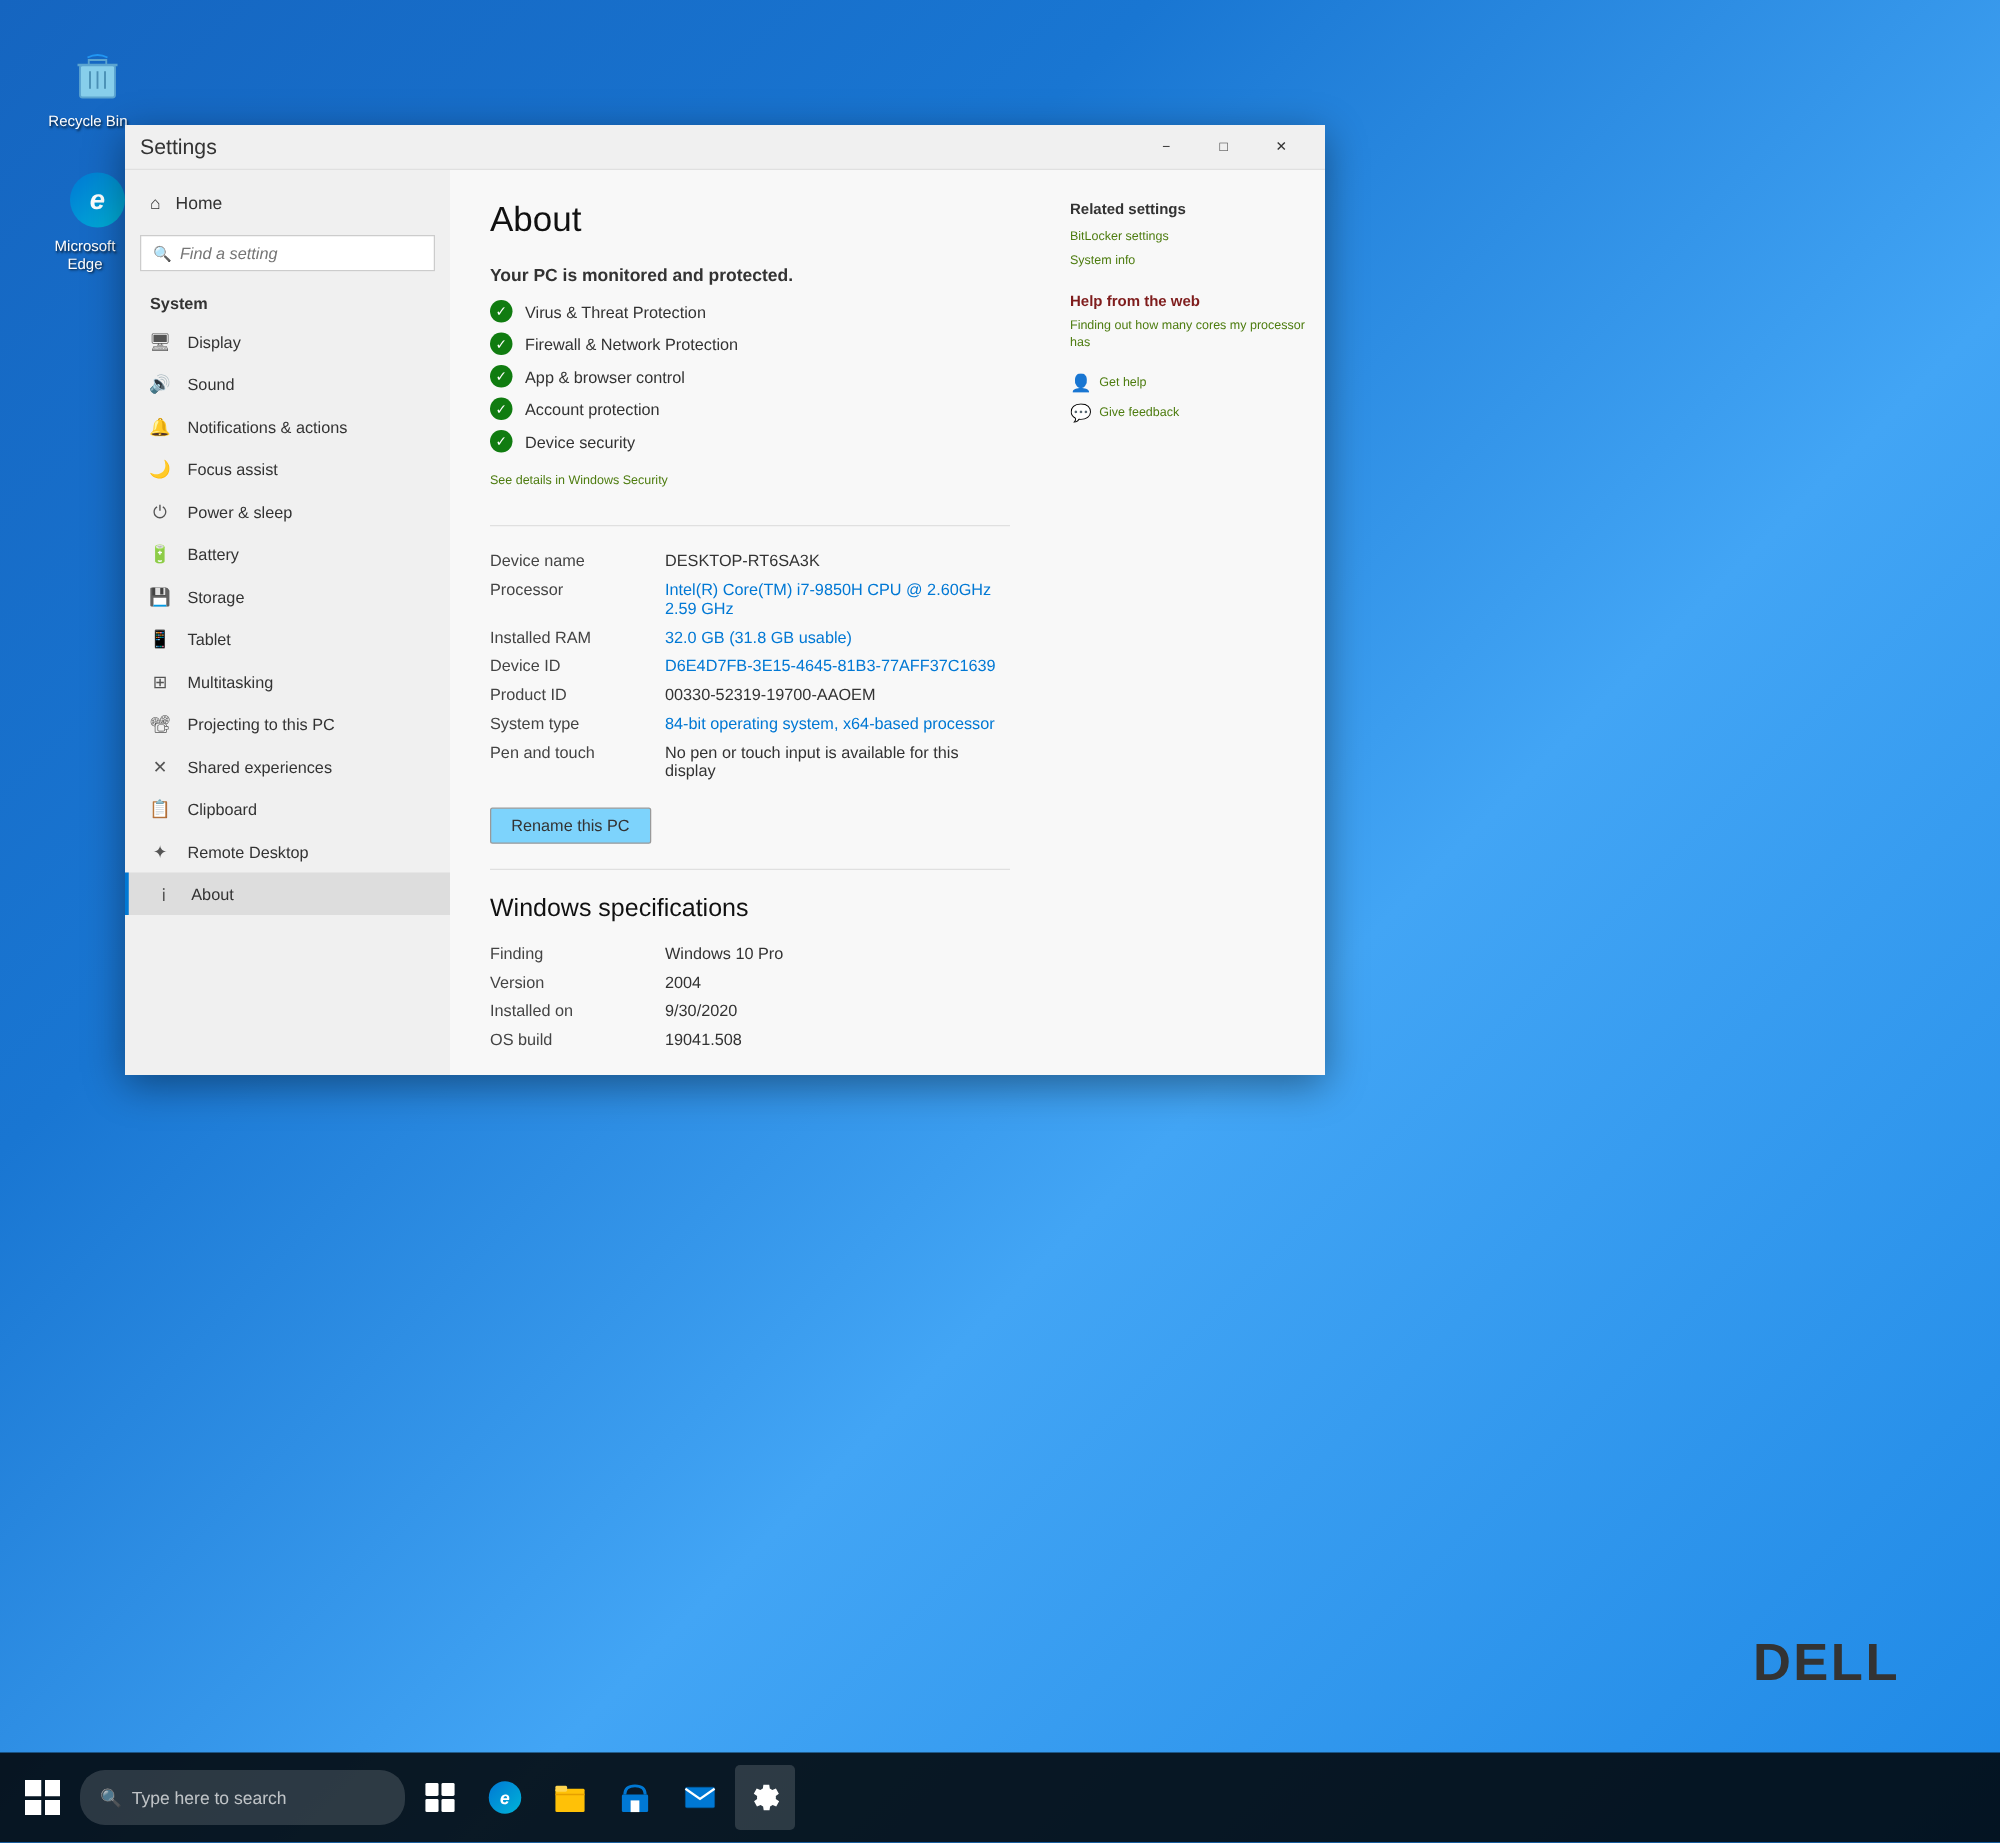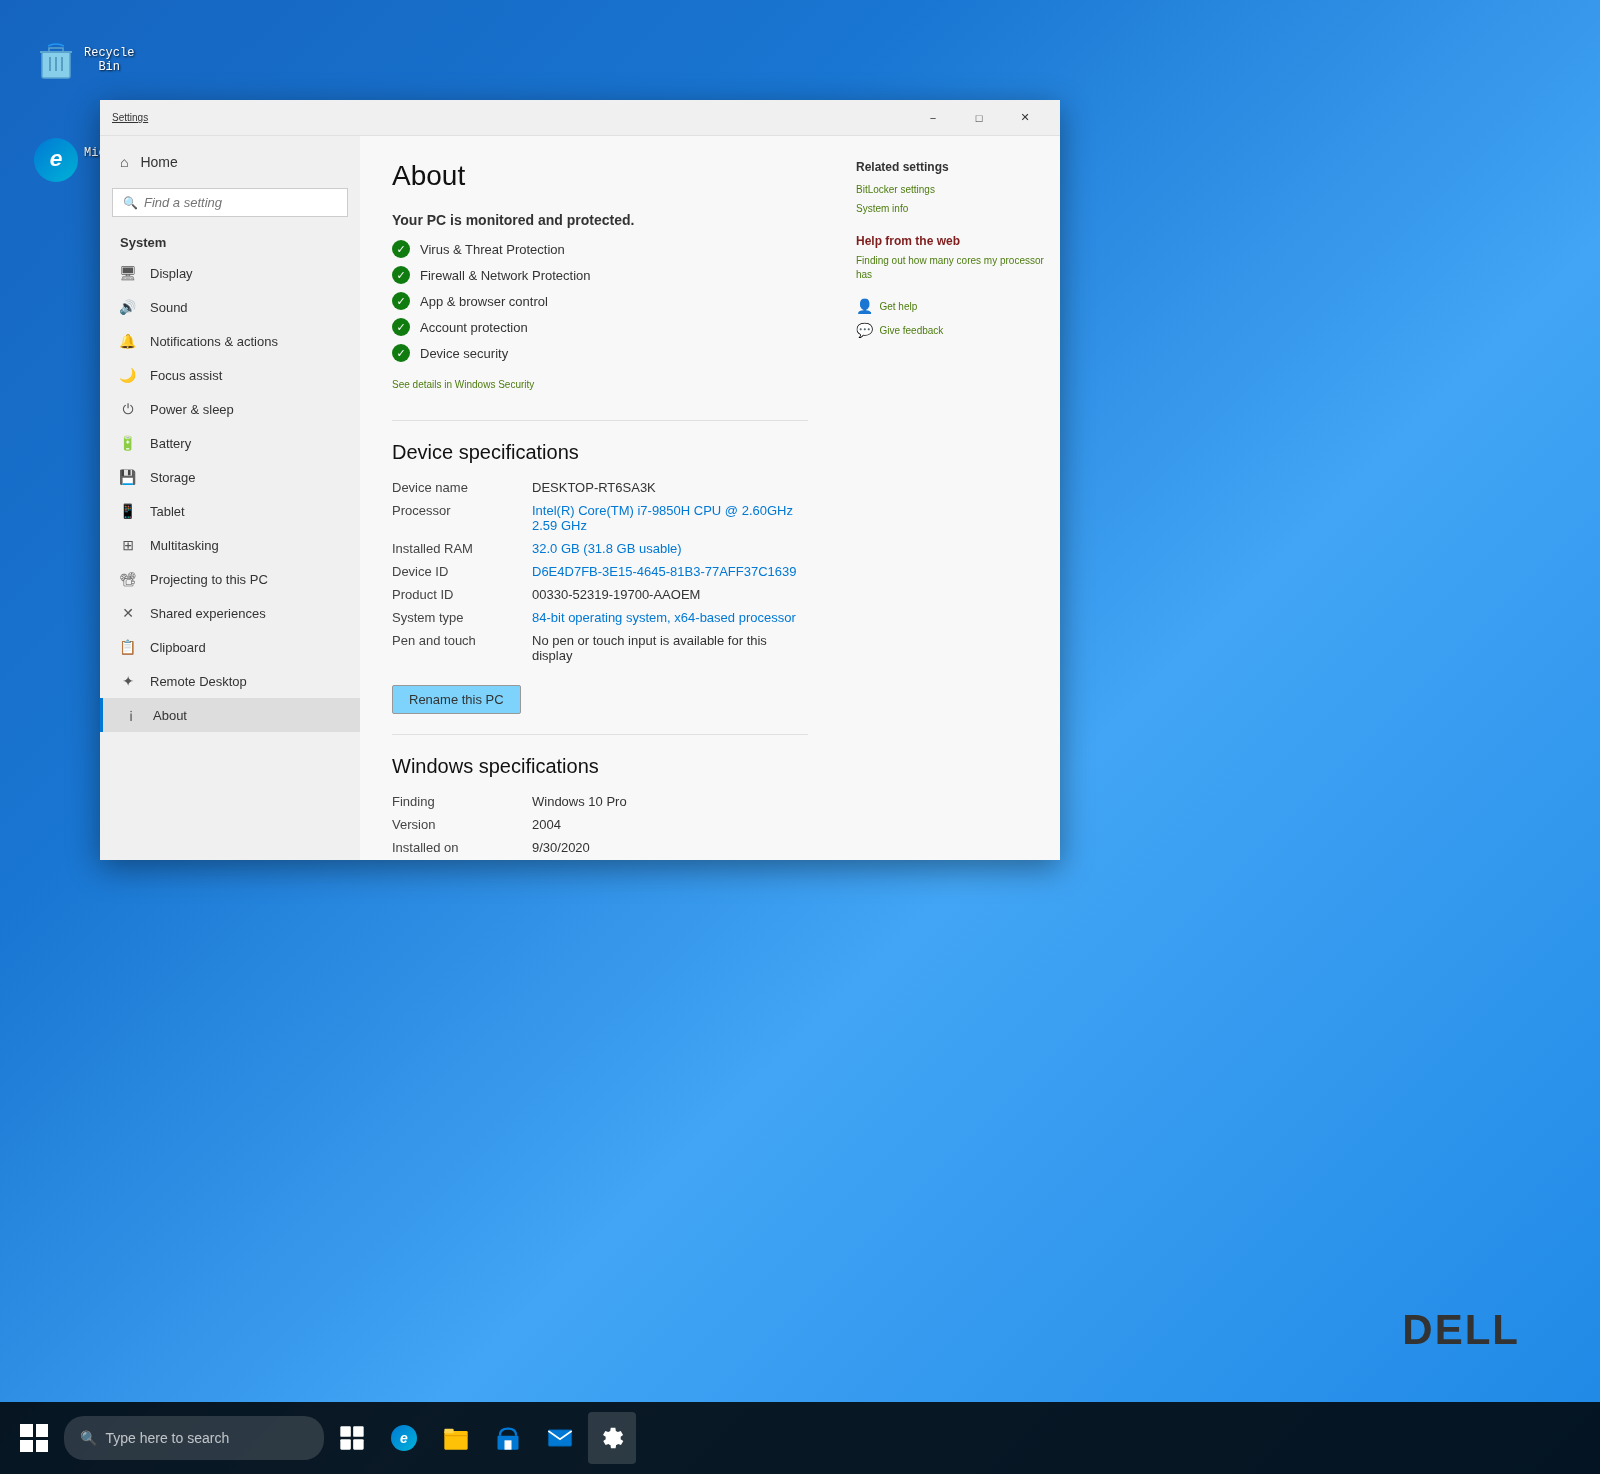--- a/index.html
+++ b/index.html
@@ -97,27 +97,26 @@
       color: white;
       font-size: 12px;
       padding-right: 8px;
     }
 
     
     .desktop-icon {
       position: absolute;
       width: 80px;
       display: flex;
-      flex-direction: row;
-      align-items: center;
+      flex-direction: column;
+      align-items: flex-end;
       gap: 6px;
       cursor: pointer;
       padding: 6px;
       border-radius: 4px;
-      font-family: Liberation Mono, monospace;
     }
 
     .desktop-icon .icon-img {
       width: 48px;
       height: 48px;
       display: flex;
       align-items: center;
       justify-content: center;
     }
 
@@ -148,24 +147,23 @@
       height: 36px;
       background: #f0f0f0;
       display: flex;
       align-items: center;
       padding: 0 12px;
       border-bottom: 1px solid #e0e0e0;
       flex-shrink: 0;
     }
 
     .window-title {
-      font-size: 10px;
+      font-size: 17px;
       color: #333;
       flex: 1;
-      text-decoration: underline;
     }
 
     .window-controls {
       display: flex;
       gap: 0;
     }
 
     .win-btn {
       width: 46px;
       height: 36px;
@@ -539,21 +537,20 @@
             <div class="check-icon"></div>
             <span>Device security</span>
           </div>
 
           <div style="margin-top:12px; margin-bottom:28px;">
             <a class="link-text">See details in Windows Security</a>
           </div>
 
           <hr class="section-divider">
 
-          <h2 class="specs-title">Device specifications</h2>
 
           <div class="spec-row">
             <span class="spec-label">Device name</span>
             <span class="spec-value normal">DESKTOP-RT6SA3K</span>
           </div>
           <div class="spec-row">
             <span class="spec-label">Processor</span>
             <span class="spec-value">Intel(R) Core(TM) i7-9850H CPU @ 2.60GHz&nbsp;&nbsp; 2.59 GHz</span>
           </div>
           <div class="spec-row">

